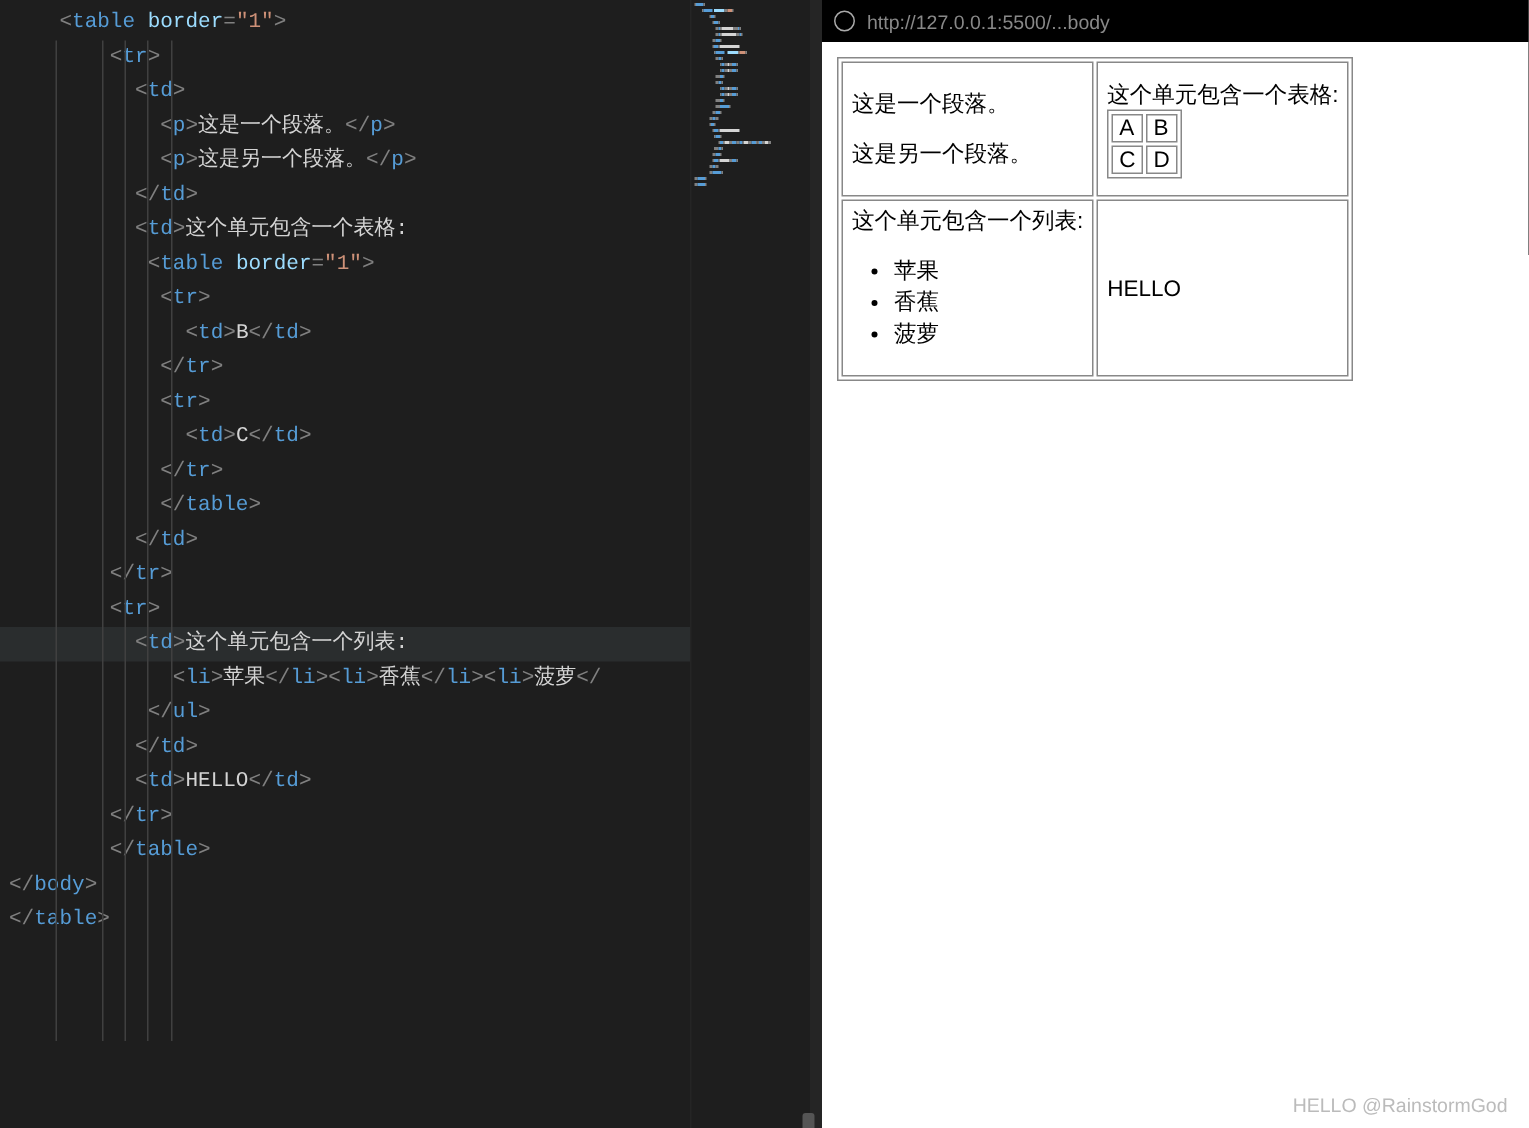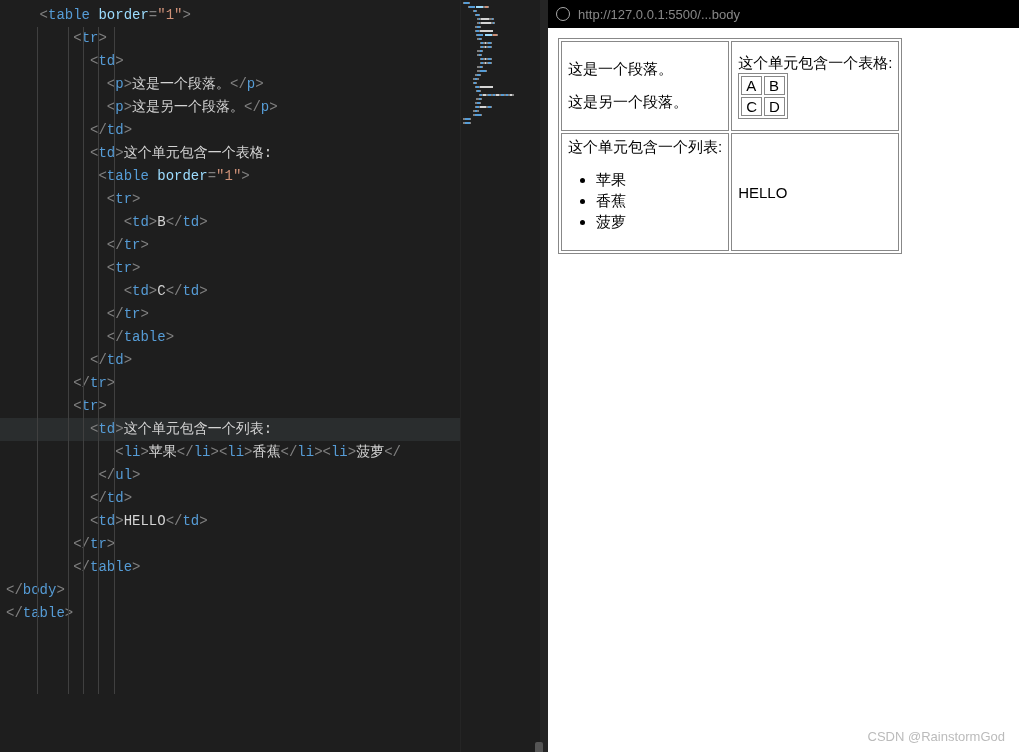--- a/index.html
+++ b/index.html
@@ -267,13 +267,13 @@
               <li>菠萝</li>
             </ul>
           </td>
           <td>HELLO</td>
         </tr>
       </tbody>
     </table>
   </div>
 </div>
 
-<div class="watermark">CSDN @RainstormGod</div>
+<div class="watermark">HELLO @RainstormGod</div>
 
 </body></html>

